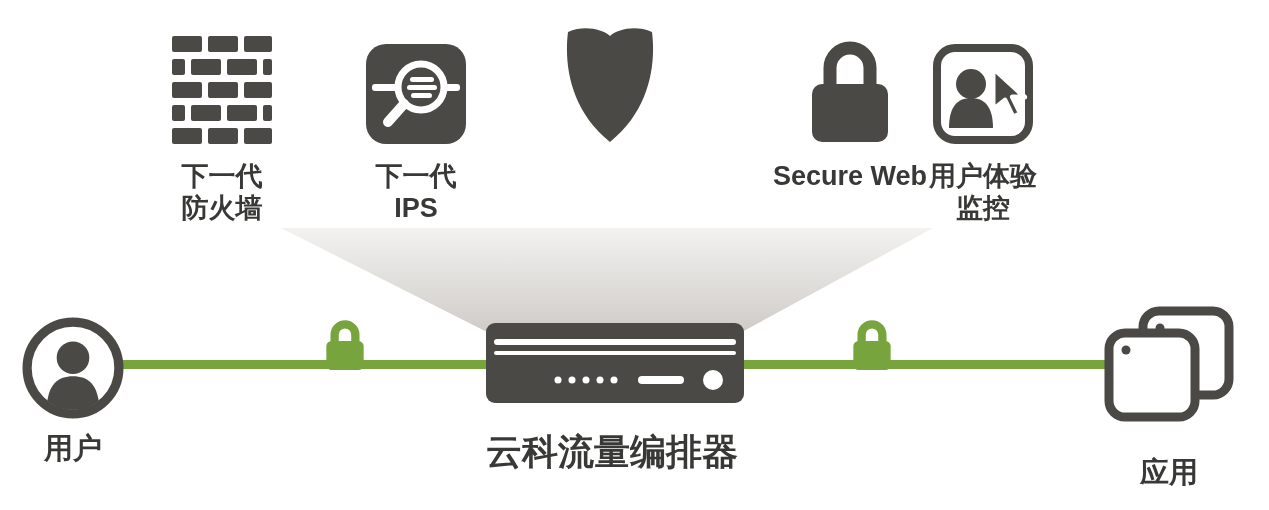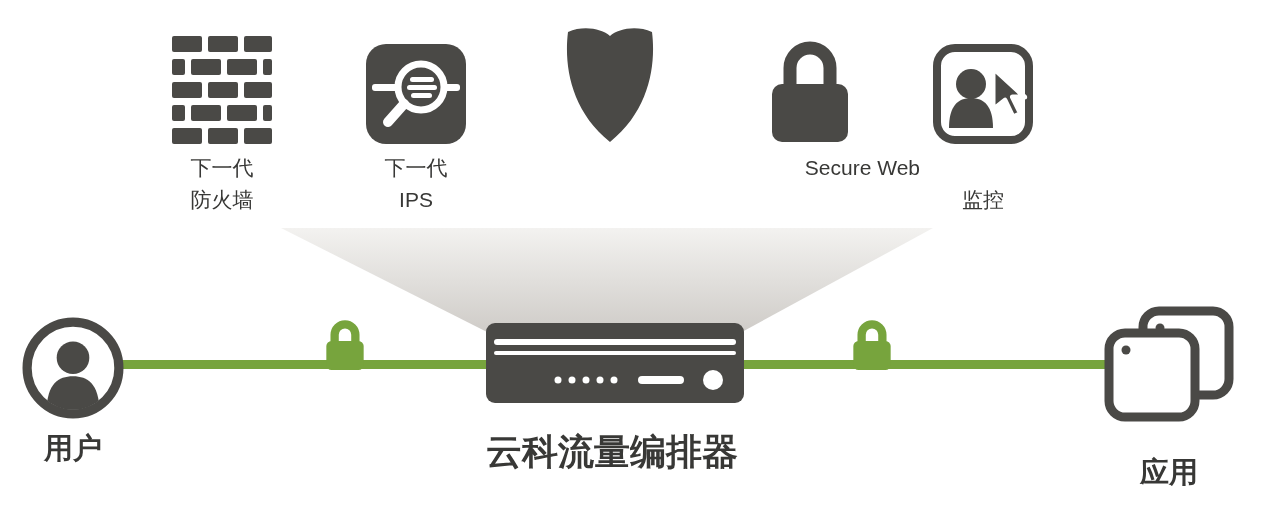--- a/index.html
+++ b/index.html
@@ -9,22 +9,22 @@
     --funnel-top:#f3f2f0;
     --funnel-bottom:#cfccc8;
   }
   html,body{margin:0;padding:0;background:#ffffff;}
   .stage{
     position:relative;width:1269px;height:510px;background:#fff;
     font-family:"Liberation Sans","DejaVu Sans",sans-serif;overflow:hidden;
   }
   .svc{position:absolute;top:24px;width:220px;text-align:center;}
   .svc .icon-wrap{display:flex;justify-content:center;align-items:flex-end;height:120px;}
-  .svc .label{font-weight:normal;font-size:21px;line-height:32px;color:var(--text);margin-top:8px;white-space:nowrap;}
-  .svc1{left:112px;} .svc2{left:306px;} .svc3{left:500px;} .svc4{left:700px;text-align:right;} .svc5{left:873px;}
+  .svc .label{font-weight:bold;font-size:27px;line-height:32px;color:var(--text);margin-top:16px;white-space:nowrap;}
+  .svc1{left:112px;} .svc2{left:306px;} .svc3{left:500px;} .svc4{left:740px;} .svc5{left:873px;}
 
   .funnel{
     position:absolute;left:281px;top:228px;width:652px;height:104px;
     background:linear-gradient(to bottom,var(--funnel-top) 0%,var(--funnel-bottom) 100%);
     clip-path:polygon(0 0,100% 0,70.7% 100%,31.6% 100%);
   }
   .green-line{
     position:absolute;left:58px;top:360px;width:1124px;height:9px;
     background:var(--green);border-radius:4.5px;
   }
@@ -132,21 +132,21 @@
         </defs>
         <rect x="4" y="4" width="92" height="92" rx="18" class="f-white s-dark" stroke-width="8"></rect>
         <g clip-path="url(#uemClip)">
           <circle cx="38" cy="40" r="15" class="f-dark"></circle>
           <path class="f-dark" d="M16 84 C16 62 25 54 38 54 C51 54 60 62 60 84 Z"></path>
         </g>
         <path class="f-dark s-white" stroke-width="5" stroke-linejoin="round" d="M60 24 L60 65.6 L72 56.2 L80 73.1 L87.6 69.5 L79.5 53.1 L91.7 53.1 Z"></path>
       </svg>
     </div>
     <div class="label">
-      <br>
+      <span>用户体验</span><br>
       <span>监控</span>
     </div>
   </div>
 
   <div class="abs user-icon">
     <svg viewBox="0 0 100 100" width="102" height="102">
       <defs>
           <clipPath id="userClip">
             <circle cx="50" cy="50" r="41"></circle>
           </clipPath>

